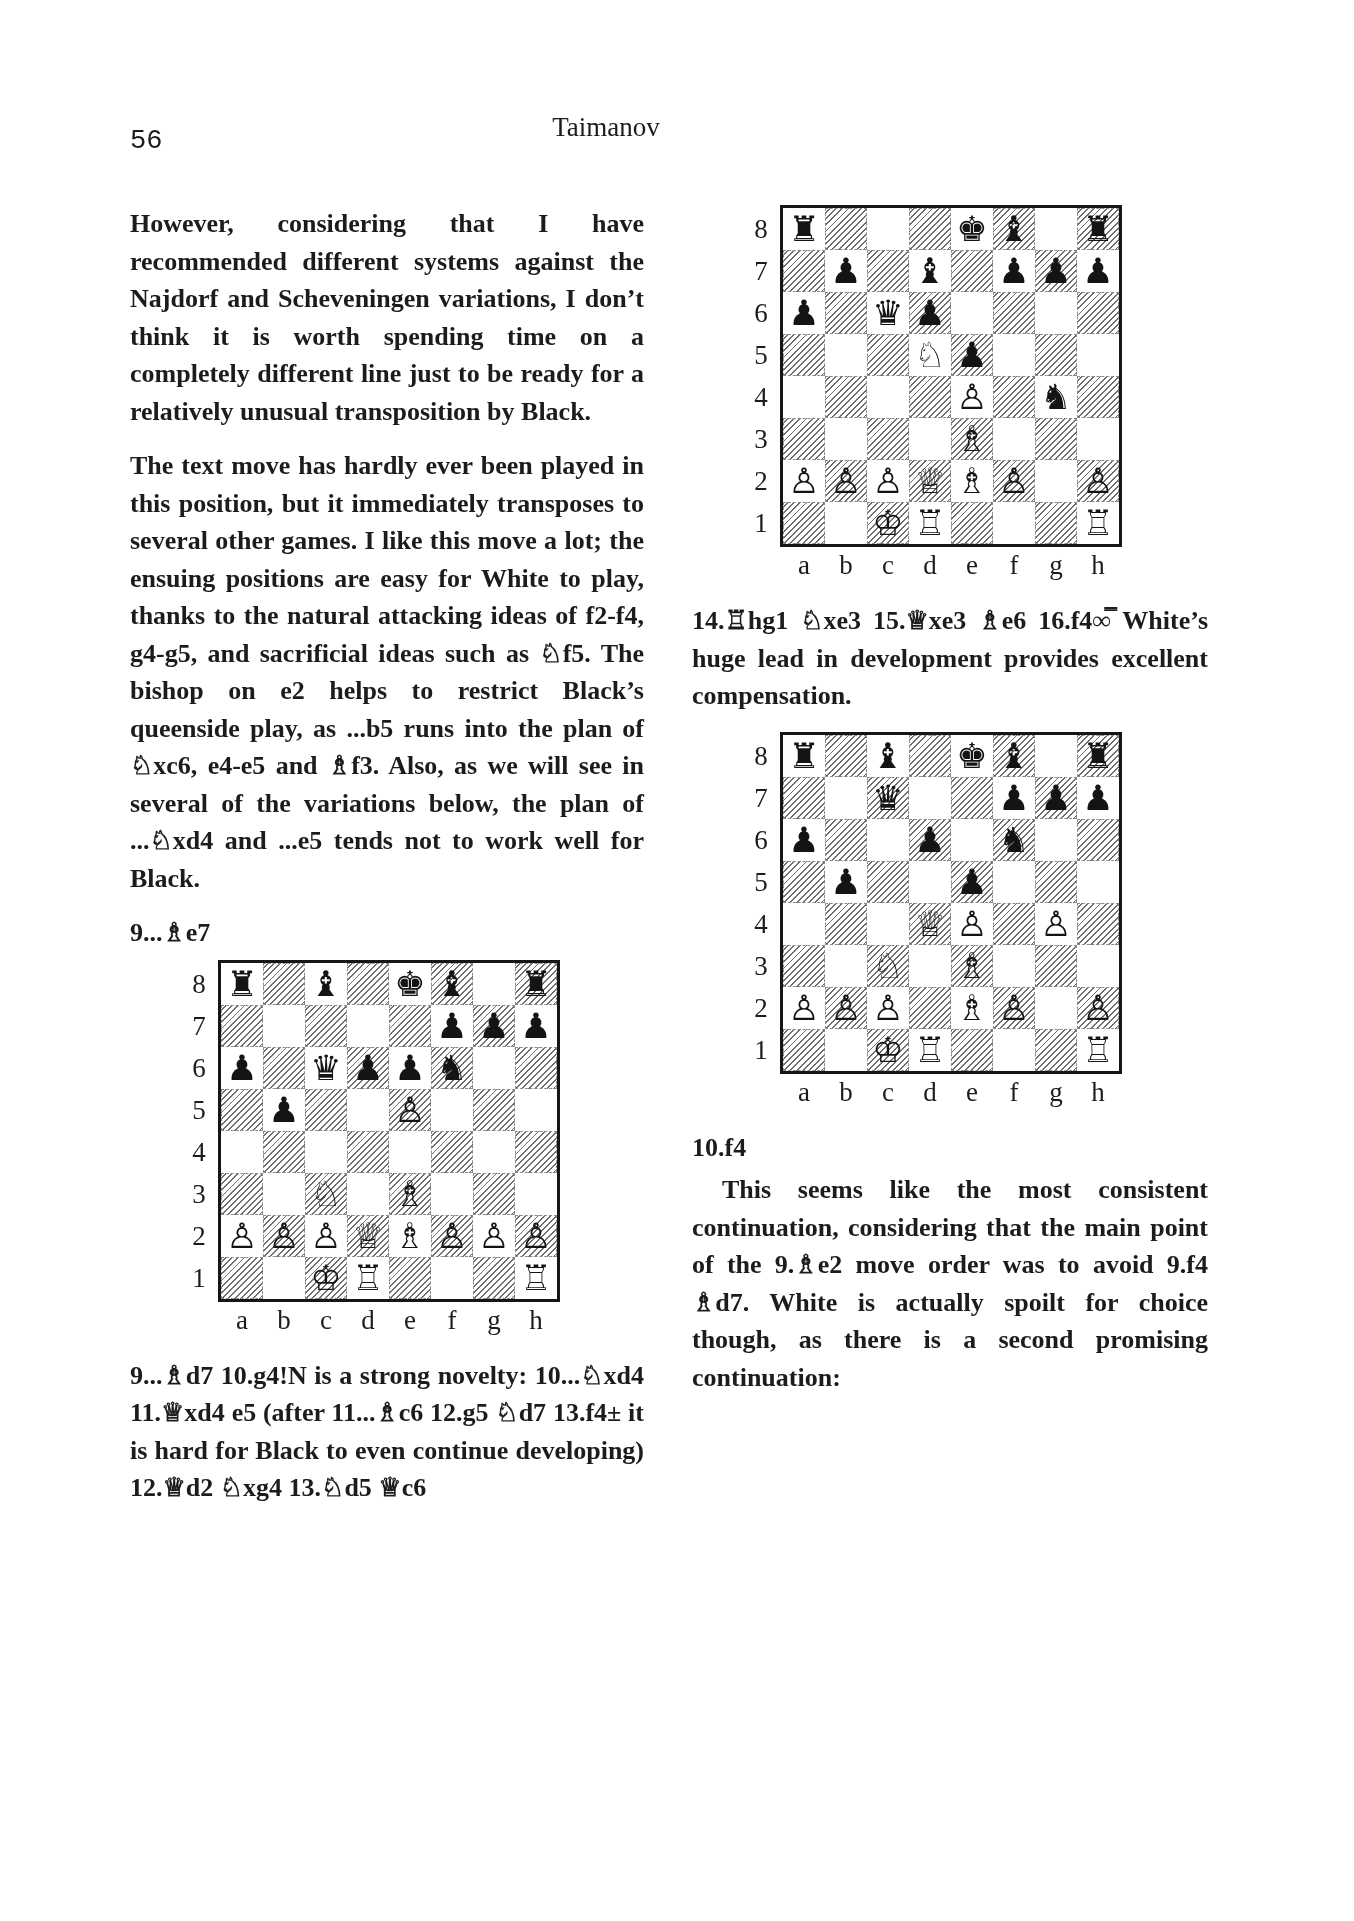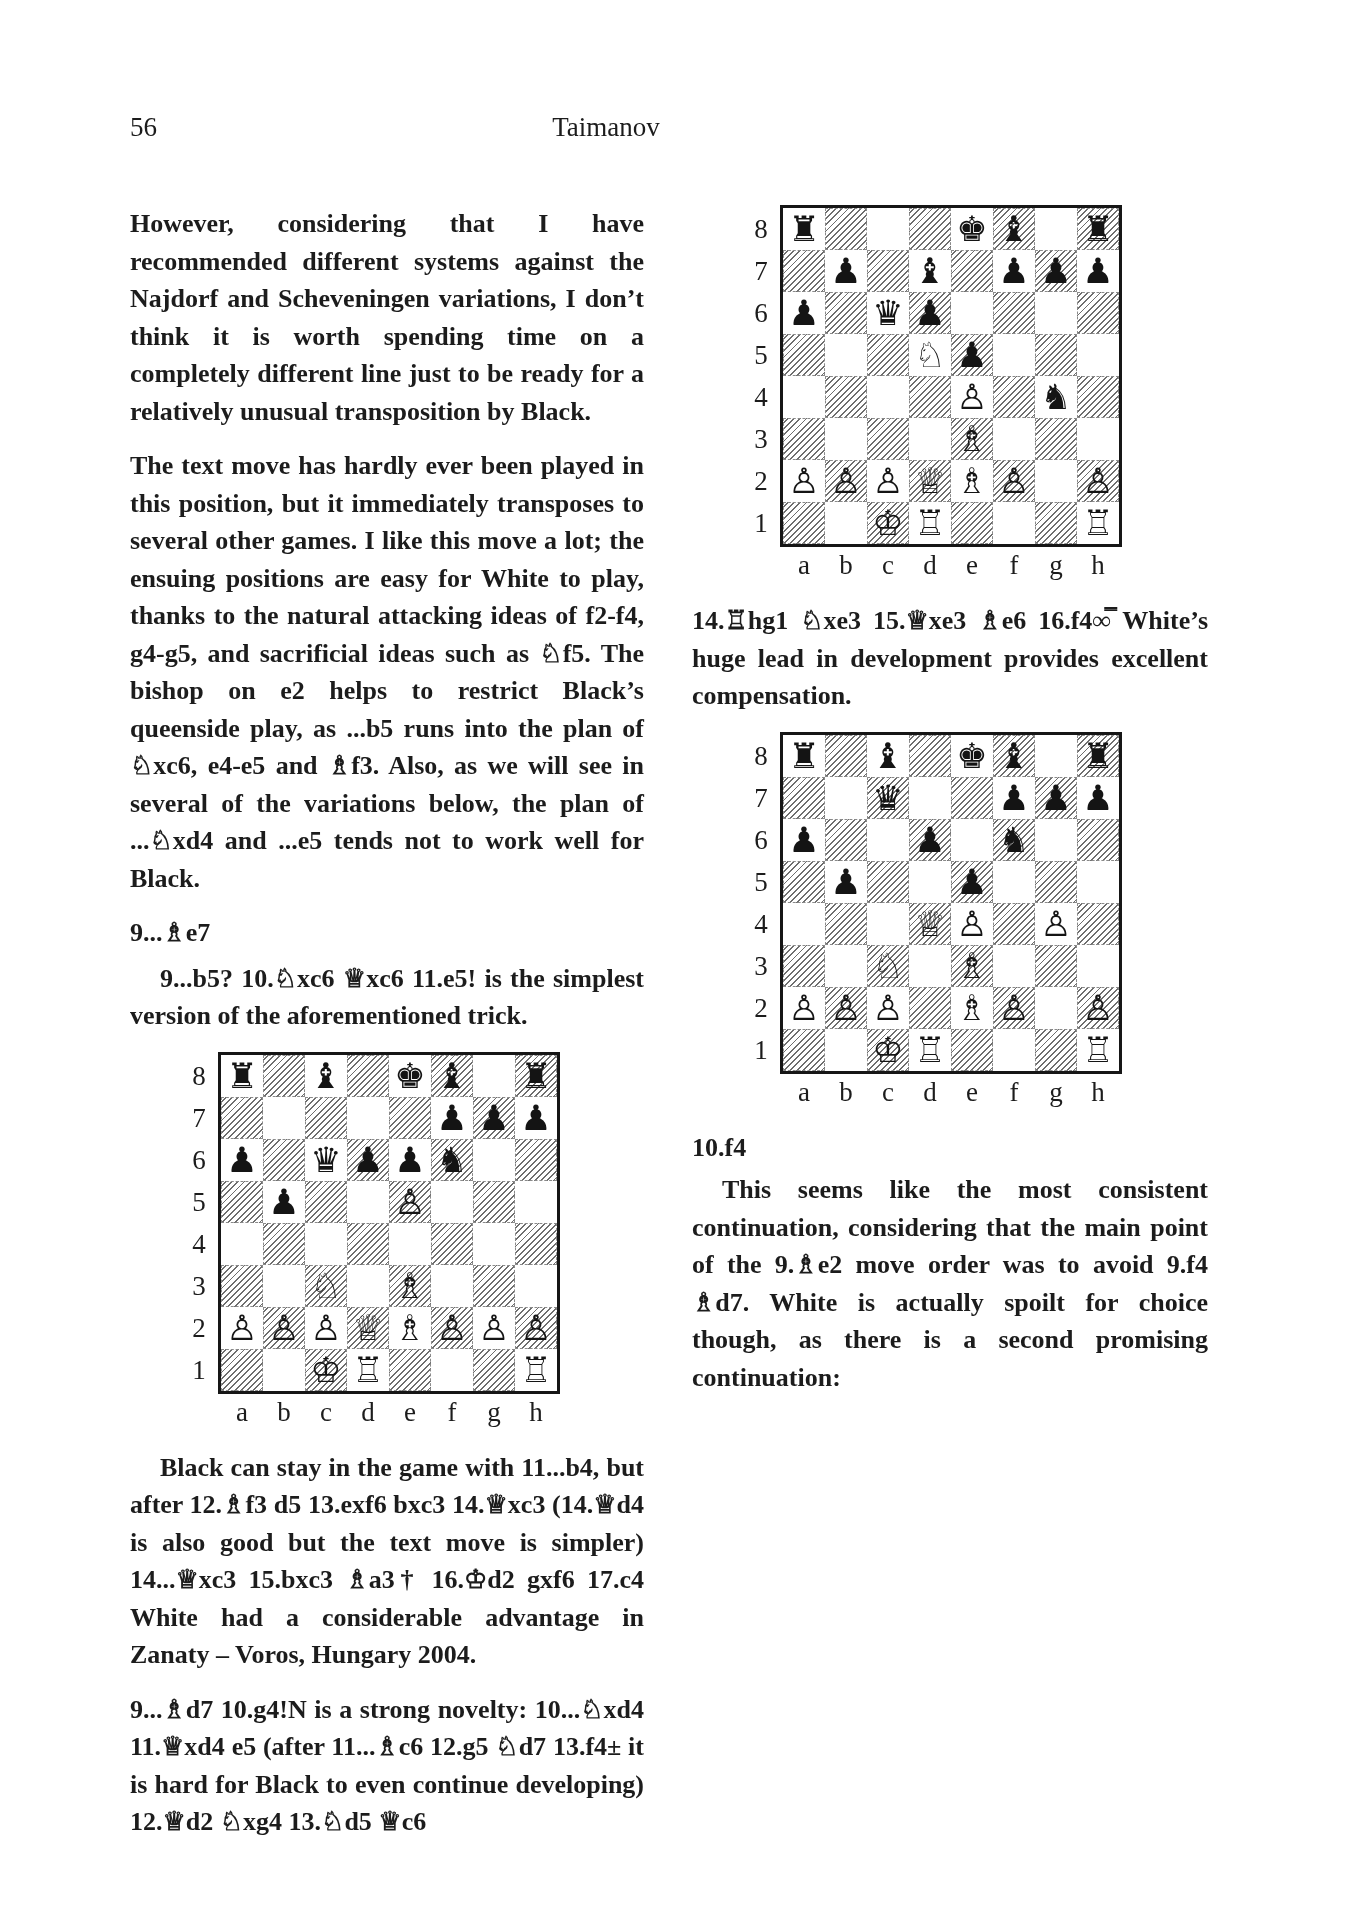--- a/index.html
+++ b/index.html
@@ -5,21 +5,21 @@
   html,body { margin:0; padding:0; background:#ffffff; }
   .page {
     position:relative;
     width:1354px; height:1921px;
     background:#ffffff;
     font-family:"Liberation Serif","DejaVu Serif",serif;
     color:#1c1c1c;
     overflow:hidden;
   }
   .pagehead { position:absolute; top:112px; left:0; width:1220px; height:34px; font-size:27px; }
-  .pagenum  { position:absolute; left:130px; top:0; }
+  .pagenum  { position:absolute; left:130px; top:14px;font-family:Liberation Mono, monospace; }
   .runhead  { position:absolute; left:0; right:8px; text-align:center; }
 
   .col { position:absolute; font-size:26px; line-height:37.5px; }
   .col-left  { left:130px; top:205px; width:514px; }
   .col-right { left:692px; top:205px; width:516px; }
 
   p.para { margin:0 0 17px 0; text-align:justify;font-weight:bold; }
   p.ind  { text-indent:30px; }
   h3.movehead { margin:2px 0 8px 0; font-size:26px; line-height:37.5px; font-weight:bold; }
 
@@ -65,21 +65,20 @@
 
   <div class="pagehead">
     <span class="pagenum">56</span>
     <span class="runhead">Taimanov</span>
   </div>
 
   <div class="col col-left">
     <p class="para">However, considering that I have recommended different systems against the Najdorf and Scheveningen variations, I don’t think it is worth spending time on a completely different line just to be ready for a relatively unusual transposition by Black.</p>
     <p class="para">The text move has hardly ever been played in this position, but it immediately transposes to several other games. I like this move a lot; the ensuing positions are easy for White to play, thanks to the natural attacking ideas of f2-f4, g4-g5, and sacrificial ideas such as ♘f5. The bishop on e2 helps to restrict Black’s queenside play, as ...b5 runs into the plan of ♘xc6, e4-e5 and ♗f3. Also, as we will see in several of the variations below, the plan of ...♘xd4 and ...e5 tends not to work well for Black.</p>
     <h3 class="movehead">9...♗e7</h3>
-    <p class="para ind">9...b5? 10.♘xc6 ♕xc6 11.e5! is the simplest version of the aforementioned trick.</p>
     <div class="diagram">
         <div class="dgrid">
           <div class="ranks">
             <div class="rlabel">8</div>
             <div class="rlabel">7</div>
             <div class="rlabel">6</div>
             <div class="rlabel">5</div>
             <div class="rlabel">4</div>
             <div class="rlabel">3</div>
             <div class="rlabel">2</div>
@@ -212,21 +211,20 @@
           <div class="flabel">a</div>
           <div class="flabel">b</div>
           <div class="flabel">c</div>
           <div class="flabel">d</div>
           <div class="flabel">e</div>
           <div class="flabel">f</div>
           <div class="flabel">g</div>
           <div class="flabel">h</div>
         </div>
       </div>
-    <p class="para ind mt22">Black can stay in the game with 11...b4, but after 12.♗f3 d5 13.exf6 bxc3 14.♕xc3 (14.♕d4 is also good but the text move is simpler) 14...♕xc3 15.bxc3 ♗a3† 16.♔d2 gxf6 17.c4 White had a considerable advantage in Zanaty – Voros, Hungary 2004.</p>
     <p class="para mt8">9...♗d7 10.g4!N is a strong novelty: 10...♘xd4 11.♕xd4 e5 (after 11...♗c6 12.g5 ♘d7 13.f4± it is hard for Black to even continue developing) 12.♕d2 ♘xg4 13.♘d5 ♕c6</p>
   </div>
 
   <div class="col col-right">
     <div class="diagram dg2">
         <div class="dgrid">
           <div class="ranks">
             <div class="rlabel">8</div>
             <div class="rlabel">7</div>
             <div class="rlabel">6</div>

